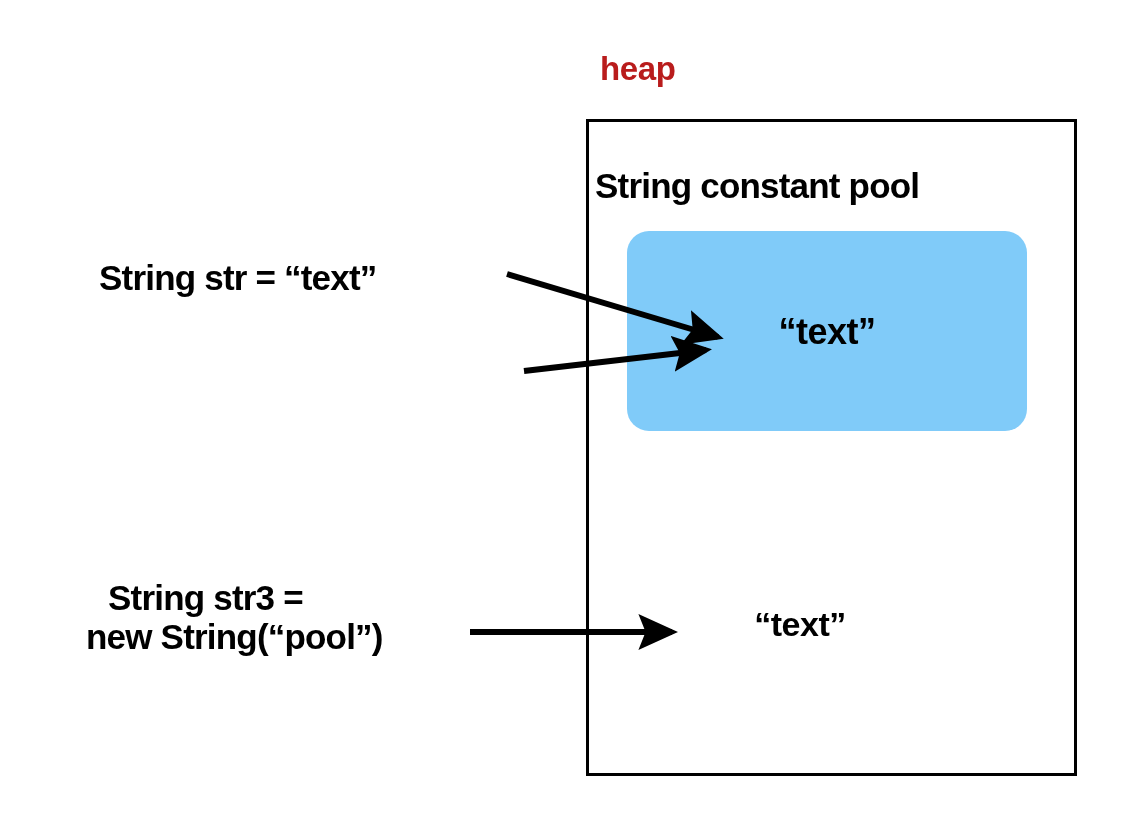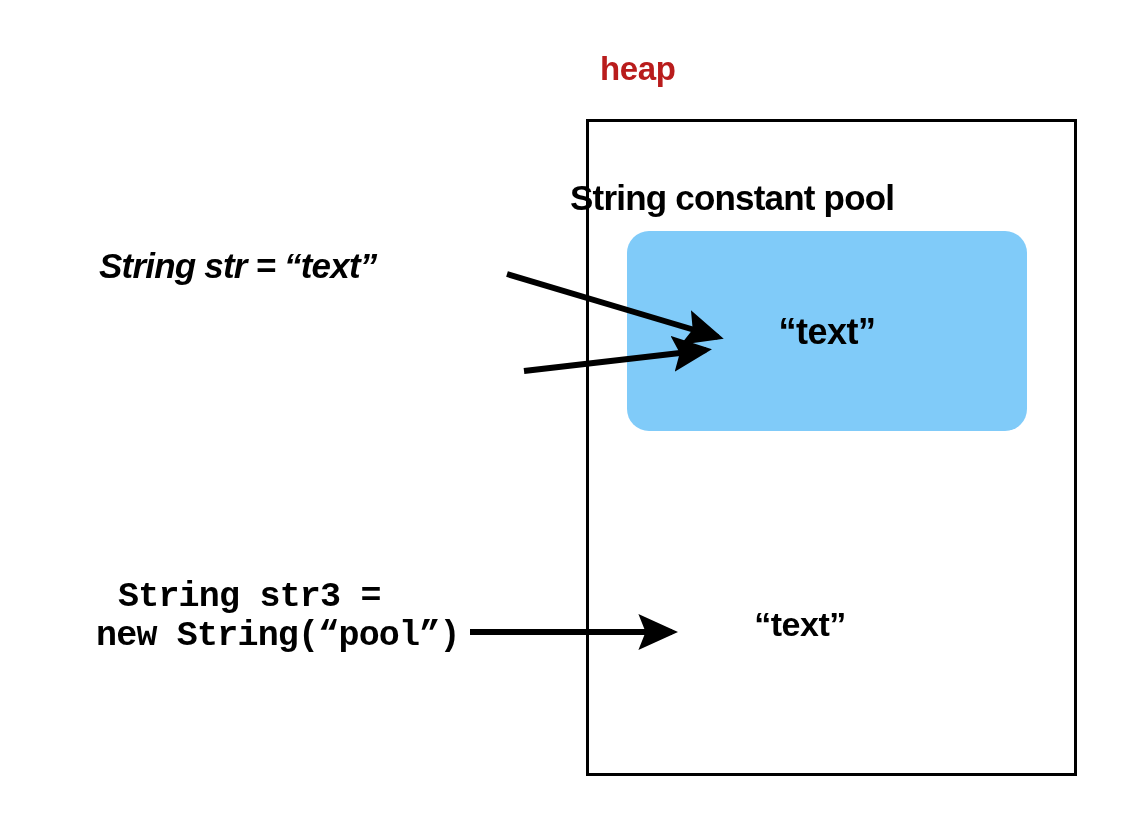--- a/index.html
+++ b/index.html
@@ -37,28 +37,27 @@
     width: 491px;
     height: 657px;
     border: 3px solid #000000;
     box-sizing: border-box;
     background: transparent;
   }
 
   
   .pool-title {
     position: absolute;
-    left: 570px;
+    left: 595px;
     top: 166px;
     font-size: 35px;
     font-weight: bold;
     color: #000000;
     letter-spacing: -0.8px;
     white-space: nowrap;
-    margin-top: 12px;
   }
   .pool-box {
     position: absolute;
     left: 627px;
     top: 231px;
     width: 400px;
     height: 200px;
     background: #80cbf9;
     border-radius: 22px;
   }
@@ -90,23 +89,23 @@
   
   .code-label {
     position: absolute;
     font-size: 35px;
     font-weight: bold;
     color: #000000;
     letter-spacing: -0.8px;
     white-space: nowrap;
     line-height: 1.12;
   }
-  #label-str  { left: 99px;  top: 246px; font-style: italic; }
+  #label-str  { left: 99px;  top: 258px; }
   #label-str2 { left: 96px;  top: 344px; }
-  #label-str3 { left: 118px; top: 578px; font-family: Liberation Mono, monospace; }
+  #label-str3 { left: 108px; top: 578px; }
   #label-str3 .l2 { display: block; margin-left: -22px; }
 
   
   .arrows {
     position: absolute;
     left: 0;
     top: 0;
     width: 1134px;
     height: 822px;
     pointer-events: none;

